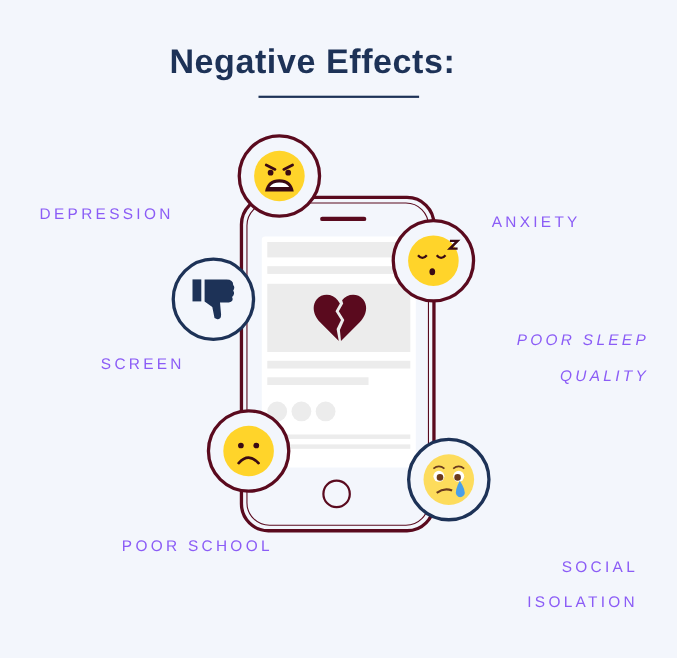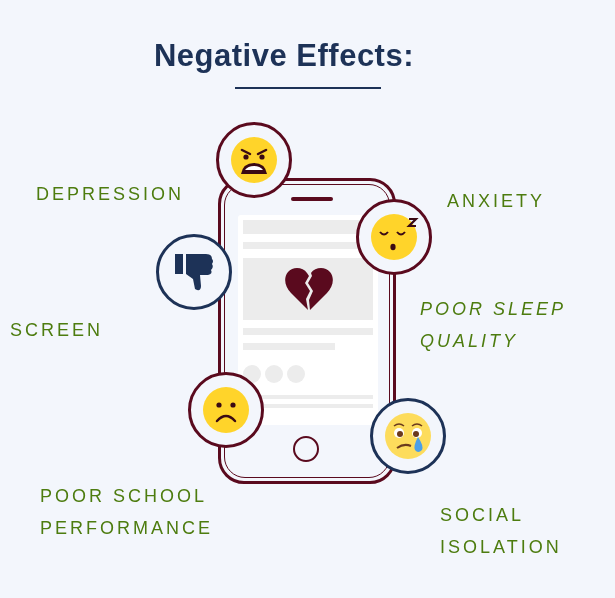--- a/index.html
+++ b/index.html
@@ -1,21 +1,21 @@
 <!DOCTYPE html>
 <html><head>
 <meta charset="utf-8">
 <style>
   html, body { margin:0; padding:0; }
   body { width:615px; height:598px; background:#f3f6fc; position:relative; overflow:hidden;
          font-family:"Liberation Sans", "DejaVu Sans", sans-serif; }
   .title { position:absolute; left:0; width:568px; top:38px; text-align:center; font-weight:bold;
            font-size:31px; color:#1d3257; letter-spacing:0.5px; }
   .title-rule { position:absolute; left:235px; width:146px; top:87px; height:2px; background:#1d3257; }
-  .label { position:absolute; color:#4d7c0f; font-size:18px; letter-spacing:3px; line-height:32px; text-align:left; }
+  .label { position:absolute; color:#8b5cf6; font-size:14px; letter-spacing:3px; line-height:32px; text-align:right; }
   .phone { position:absolute; left:218px; top:178px; width:178px; height:306px; border:3px solid #5a0a1e;
            border-radius:26px; box-sizing:border-box; }
   .phone-inner { position:absolute; left:3px; top:3px; right:3px; bottom:3px; border:1.5px solid #5a0a1e;
            border-radius:21px; }
   .speaker { position:absolute; left:70px; top:16px; width:42px; height:4px; background:#5a0a1e; border-radius:2px; }
   .screen { position:absolute; left:17px; top:34px; width:140px; height:210px; background:#fff; border-radius:3px; }
   .bar { position:absolute; background:#ececec; }
   .dot { position:absolute; width:18px; height:18px; border-radius:50%; background:#ececec; }
   .home { position:absolute; left:72px; bottom:19px; width:26px; height:26px; border:2.5px solid #5a0a1e;
           border-radius:50%; box-sizing:border-box; }
@@ -38,21 +38,20 @@
 </div>
 <div class="label" style="left:10px; top:314px; width:158px;">
   <div>SCREEN</div>
 </div>
 <div class="label" style="left:420px; top:293px; width:170px;font-style:italic;">
   <div>POOR SLEEP</div>
   <div>QUALITY</div>
 </div>
 <div class="label" style="left:40px; top:480px; width:208px;">
   <div>POOR SCHOOL</div>
-  <div>PERFORMANCE</div>
 </div>
 <div class="label" style="left:440px; top:499px; width:140px;">
   <div>SOCIAL</div>
   <div>ISOLATION</div>
 </div>
 
 <div class="phone">
   <div class="phone-inner"></div>
   <div class="speaker"></div>
   <div class="screen">

